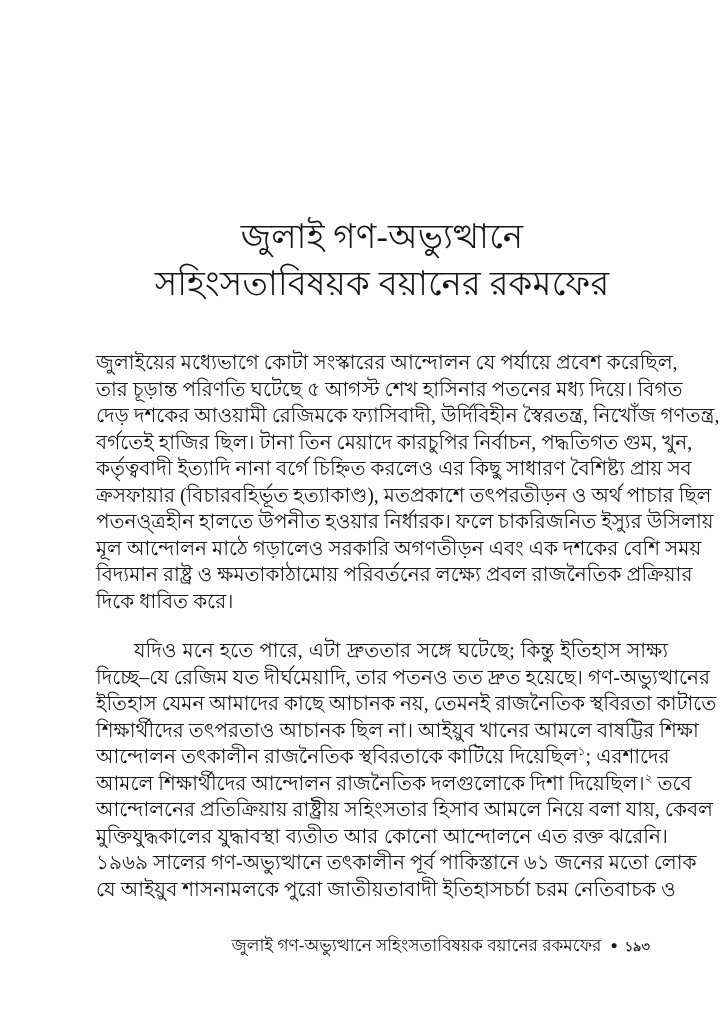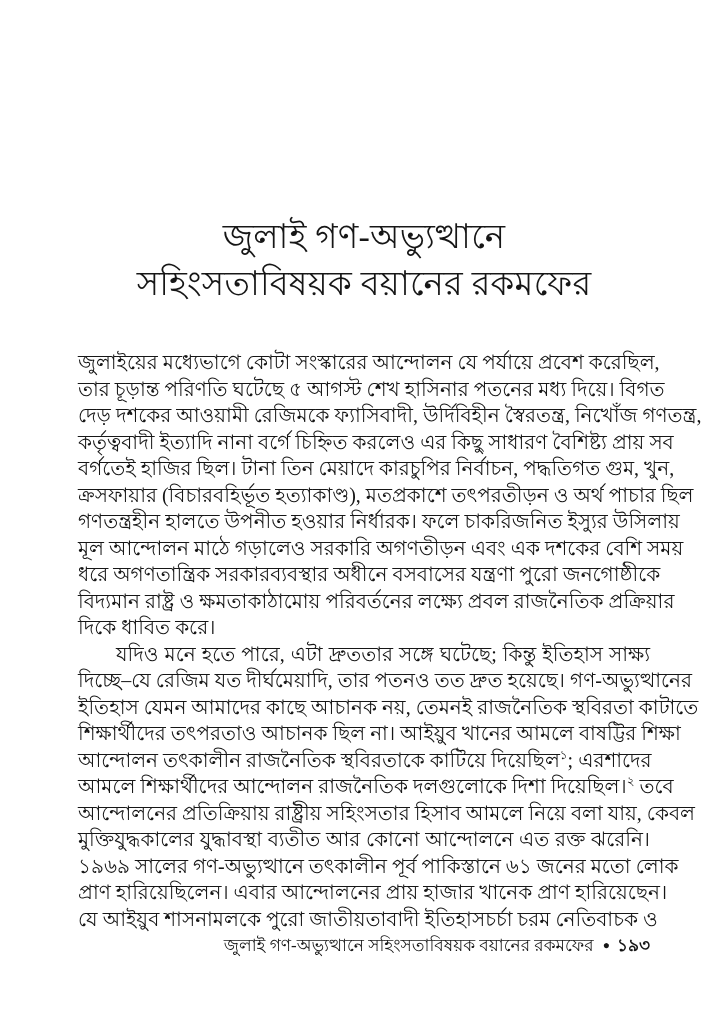--- a/index.html
+++ b/index.html
@@ -8,21 +8,21 @@
     width: 722px;
     height: 1024px;
     margin: 0 auto;
     background: #ffffff;
     overflow: hidden;
     font-family: "Liberation Serif", "DejaVu Serif", serif;
     color: #161616;
   }
   .content {
     position: absolute;
-    left: 78px;
+    left: 96px;
     top: 0;
     width: 572px;
   }
   .chapter-title {
     margin-top: 213px;
     text-align: center;
     font-size: 34px;
     line-height: 47px;
     font-weight: 400;
     letter-spacing: 0.2px;
@@ -36,21 +36,21 @@
     text-align: justify;
     text-align-last: justify;
     height: 26.5px;
     overflow: visible;
     white-space: nowrap;
   }
   .line.no-just {
     text-align: center;
     text-align-last: left;
   }
-  .line.indent { padding-left: 38px; }
+  .line.indent { padding-left: 38px; margin-top: 23px; }
   sup.fnote {
     font-size: 12px;
     line-height: 0;
     vertical-align: super;
   }
   .footer {
     position: absolute;
     left: 78px;
     top: 933px;
     width: 572px;
@@ -60,61 +60,59 @@
     white-space: nowrap;
   }
   .footer .dot {
     display: inline-block;
     font-size: 12px;
     vertical-align: 2px;
     margin: 0 7px 0 9px;
   }
   .footer .pageno {
     font-weight: 700;
-    font-size: 17px;
+    font-size: 13px;
   }
 </style>
 </head>
 <body>
 
 <div class="page">
   <div class="content">
 
     <div class="chapter-title">
       <div>জুলাই গণ-অভ্যুত্থানে</div>
       <div>সহিংসতাবিষয়ক বয়ানের রকমফের</div>
     </div>
 
     <div class="body-text">
 
       <div>
         <div class="line">জুলাইয়ের মধ্যেভাগে কোটা সংস্কারের আন্দোলন যে পর্যায়ে প্রবেশ করেছিল,</div>
         <div class="line">তার চূড়ান্ত পরিণতি ঘটেছে ৫ আগস্ট শেখ হাসিনার পতনের মধ্য দিয়ে। বিগত</div>
         <div class="line">দেড় দশকের আওয়ামী রেজিমকে ফ্যাসিবাদী, উর্দিবিহীন স্বৈরতন্ত্র, নিখোঁজ গণতন্ত্র,</div>
+        <div class="line">বর্গতেই হাজির ছিল। টানা তিন মেয়াদে কারচুপির নির্বাচন, পদ্ধতিগত গুম, খুন,</div>
         <div class="line">কর্তৃত্ববাদী ইত্যাদি নানা বর্গে চিহ্নিত করলেও এর কিছু সাধারণ বৈশিষ্ট্য প্রায় সব</div>
-        <div class="line">বর্গতেই হাজির ছিল। টানা তিন মেয়াদে কারচুপির নির্বাচন, পদ্ধতিগত গুম, খুন,</div>
         <div class="line">ক্রসফায়ার (বিচারবহির্ভূত হত্যাকাণ্ড), মতপ্রকাশে তৎপরতীড়ন ও অর্থ পাচার ছিল</div>
-        <div class="line">গণতন্ত্রহীন হালতে উপনীত হওয়ার নির্ধারক। ফলে চাকরিজনিত ইস্যুর উসিলায়</div>
+        <div class="line">পতনও্ত্রহীন হালতে উপনীত হওয়ার নির্ধারক। ফলে চাকরিজনিত ইস্যুর উসিলায়</div>
         <div class="line">মূল আন্দোলন মাঠে গড়ালেও সরকারি অগণতীড়ন এবং এক দশকের বেশি সময়</div>
-        <div class="line">ধরে অগণতান্ত্রিক সরকারব্যবস্থার অধীনে বসবাসের যন্ত্রণা পুরো জনগোষ্ঠীকে</div>
         <div class="line">বিদ্যমান রাষ্ট্র ও ক্ষমতাকাঠামোয় পরিবর্তনের লক্ষ্যে প্রবল রাজনৈতিক প্রক্রিয়ার</div>
         <div class="line no-just">দিকে ধাবিত করে।</div>
       </div>
 
       <div>
         <div class="line indent">যদিও মনে হতে পারে, এটা দ্রুততার সঙ্গে ঘটেছে; কিন্তু ইতিহাস সাক্ষ্য</div>
         <div class="line">দিচ্ছে–যে রেজিম যত দীর্ঘমেয়াদি, তার পতনও তত দ্রুত হয়েছে। গণ-অভ্যুত্থানের</div>
         <div class="line">ইতিহাস যেমন আমাদের কাছে আচানক নয়, তেমনই রাজনৈতিক স্থবিরতা কাটাতে</div>
         <div class="line">শিক্ষার্থীদের তৎপরতাও আচানক ছিল না। আইয়ুব খানের আমলে বাষট্টির শিক্ষা</div>
         <div class="line"><span>আন্দোলন তৎকালীন রাজনৈতিক স্থবিরতাকে কাটিয়ে দিয়েছিল</span><sup class="fnote">১</sup><span>; এরশাদের</span></div>
         <div class="line"><span>আমলে শিক্ষার্থীদের আন্দোলন রাজনৈতিক দলগুলোকে দিশা দিয়েছিল।</span><sup class="fnote">২</sup><span> তবে</span></div>
         <div class="line">আন্দোলনের প্রতিক্রিয়ায় রাষ্ট্রীয় সহিংসতার হিসাব আমলে নিয়ে বলা যায়, কেবল</div>
         <div class="line">মুক্তিযুদ্ধকালের যুদ্ধাবস্থা ব্যতীত আর কোনো আন্দোলনে এত রক্ত ঝরেনি।</div>
         <div class="line">১৯৬৯ সালের গণ-অভ্যুত্থানে তৎকালীন পূর্ব পাকিস্তানে ৬১ জনের মতো লোক</div>
-        <div class="line">প্রাণ হারিয়েছিলেন। এবার আন্দোলনের প্রায় হাজার খানেক প্রাণ হারিয়েছেন।</div>
         <div class="line">যে আইয়ুব শাসনামলকে পুরো জাতীয়তাবাদী ইতিহাসচর্চা চরম নেতিবাচক ও</div>
       </div>
 
     </div>
   </div>
 
   <div class="footer">
     <span>জুলাই গণ-অভ্যুত্থানে সহিংসতাবিষয়ক বয়ানের রকমফের</span><span class="dot">●</span><span class="pageno">১৯৩</span>
   </div>
 </div>

